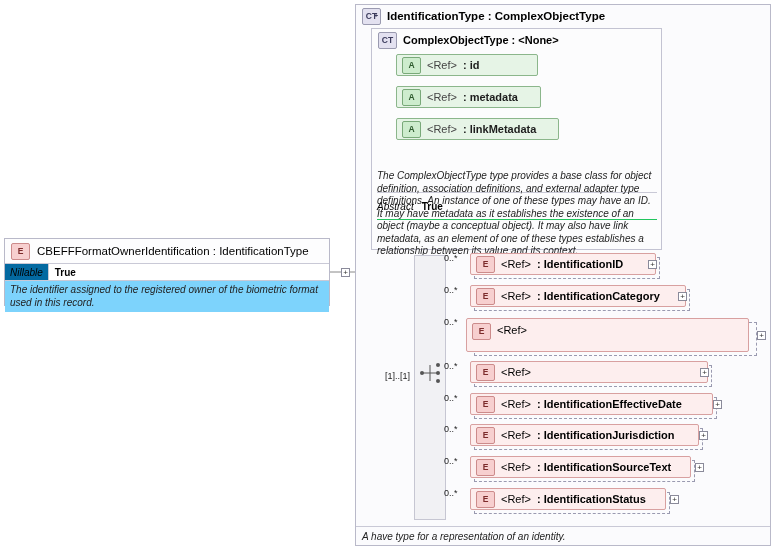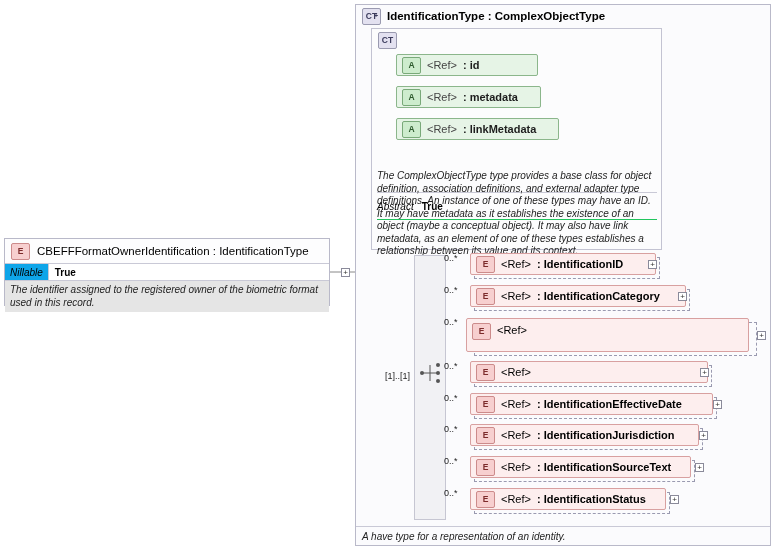--- a/index.html
+++ b/index.html
@@ -147,27 +147,27 @@
     font-size: 10px;
     border-top: 1px solid #c9c9d6;
     background: #fff;
   }
   .card-sub .k {
     font-style: italic;
     padding: 0 5px;
     border-right: 1px solid #c9c9d6;
     height: 100%;
     display: flex; align-items: center;
-    background: #0ea5e9;
+    background: #0369a1;
   }
   .card-sub .v { padding: 0 6px; font-weight: bold; }
   .card-doc {
     border-top: 1px solid #c9c9d6;
     padding: 3px 5px;
-    background: #e5e5e5;
+    background: #7dd3fc;
   }
 
   svg.lines { position: absolute; left:0; top:0; pointer-events:none; }
 </style>
 </head>
 <body>
 
 <svg class="lines" width="776" height="550">
 
   <line x1="330" y1="272" x2="341" y2="272" stroke="#888" stroke-width="1"></line>
@@ -200,20 +200,21 @@
   </span>
   <span>IdentificationType : ComplexObjectType</span>
 </div>
 
 <div class="abs panel-inner" style="left:371px; top:28px; width:291px; height:222px; background:#fcfcfd;"></div>
 
 <div class="abs grp-header" style="left:378px; top:32px; width:276px; height:16px; font-size:11px;">
   <span class="tag ct">
     <span>CT</span>
   </span>
+  <span>ComplexObjectType : &lt;None&gt;</span>
 </div>
 
 <div class="abs attr-row" style="left:396px; top:54px; width:142px;">
   <span class="tag a">
       <span>A</span>
     </span>
   <span class="ref">&lt;Ref&gt;</span>
   <span class="nm">: id</span>
 </div>
 

